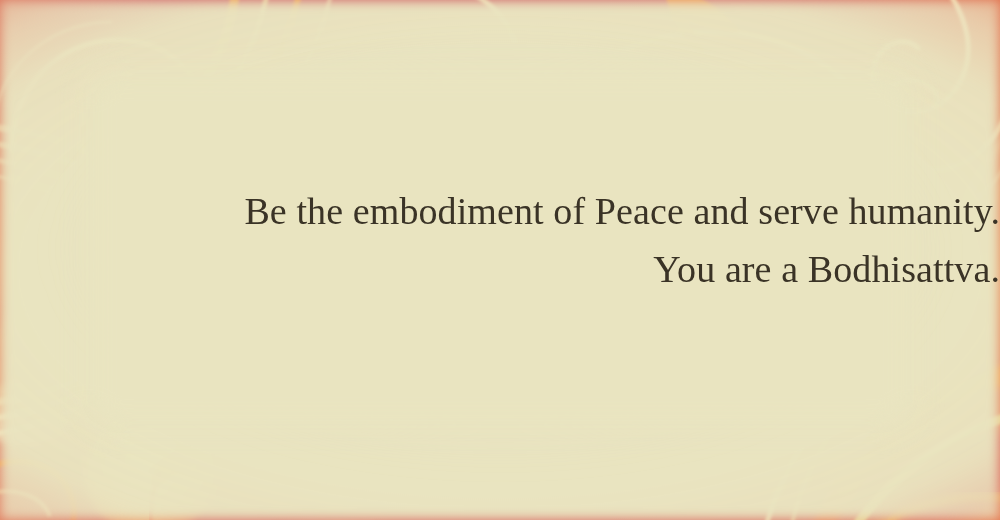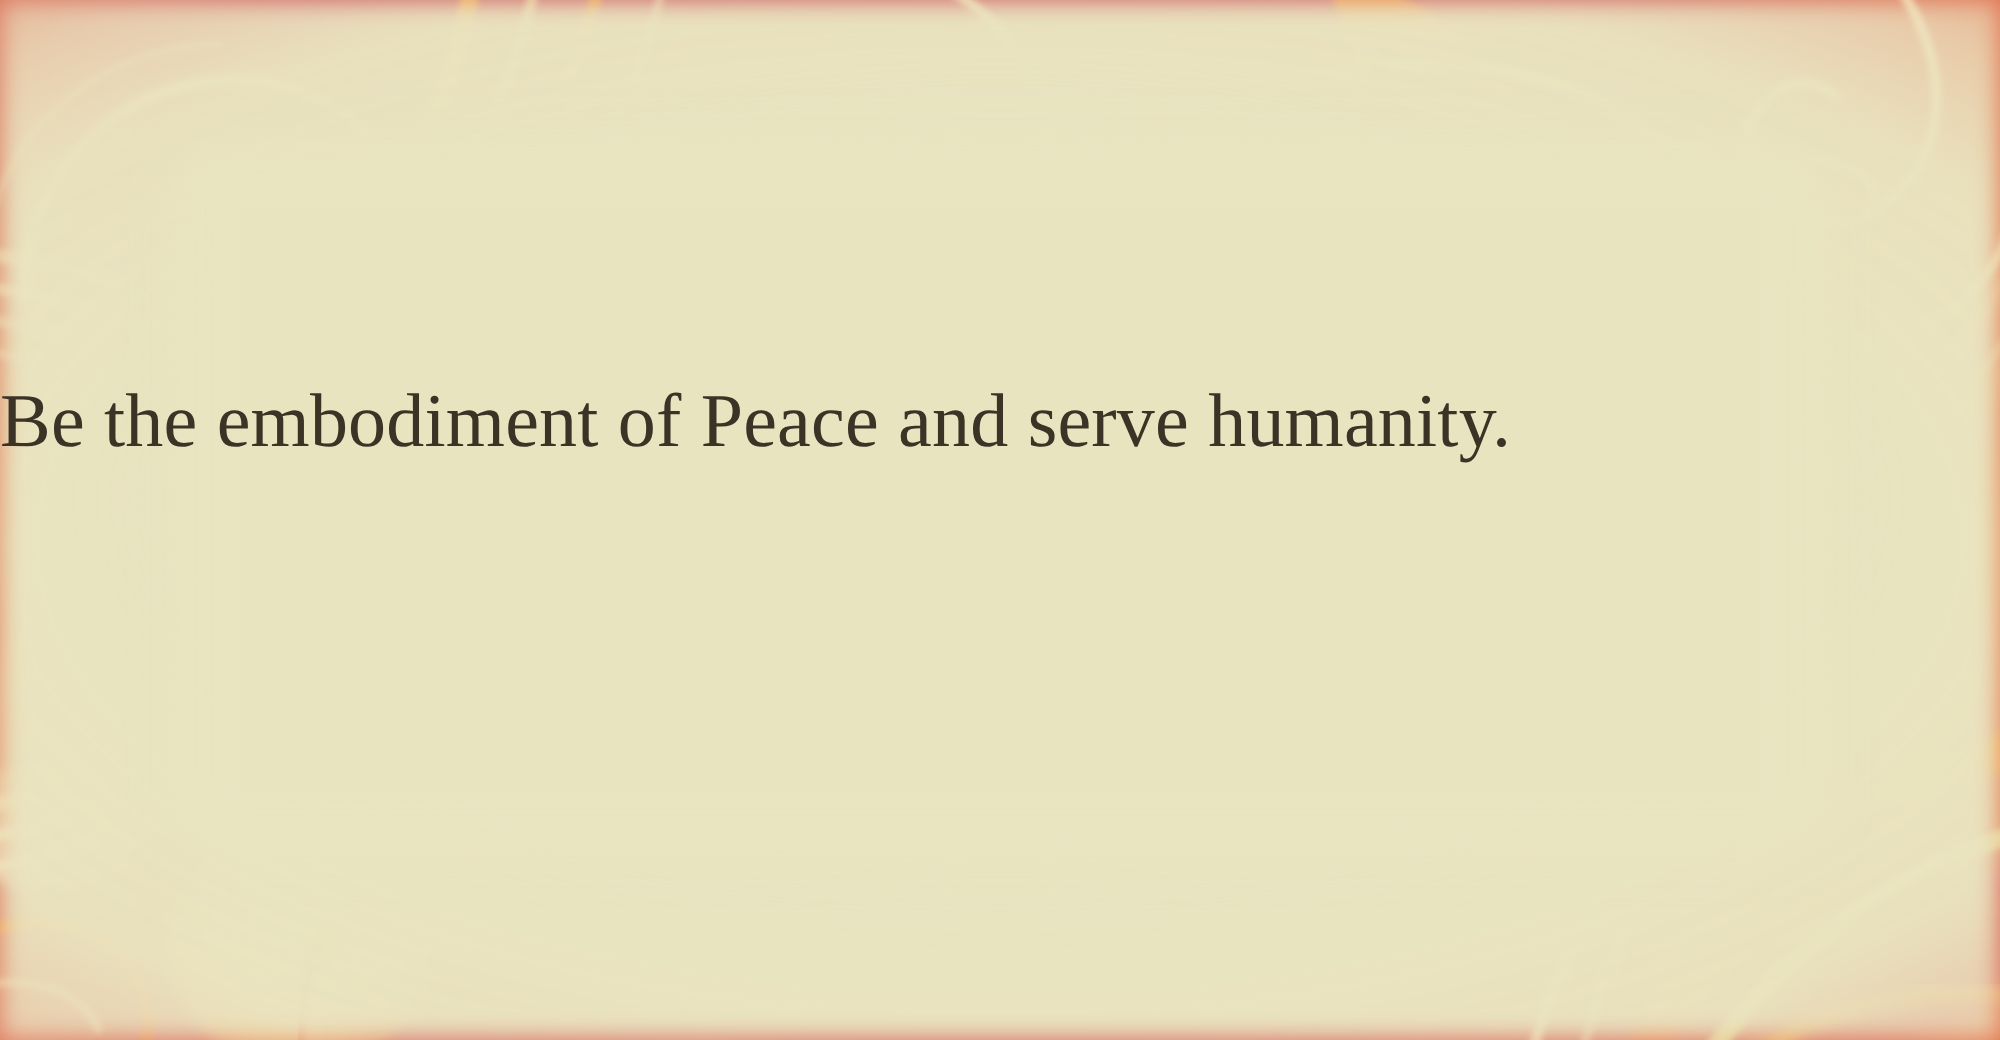--- a/index.html
+++ b/index.html
@@ -100,21 +100,21 @@
         rgba(150,50,45,0.10) 88%,
         rgba(150,45,40,0.16) 100%);
   }
 
   
   #quote-block {
     position: absolute;
     left: 0;
     right: 0;
     top: 186px;
-    text-align: left;
+    text-align: right;
     z-index: 20;
   }
   .quote-line {
     color: #3a3326;
     font-size: 38px;
     line-height: 50px;
     letter-spacing: 0.1px;
     white-space: nowrap;
     font-weight: 400;
     font-family: "Liberation Serif", "DejaVu Serif", serif;
@@ -251,15 +251,16 @@
     </g>
   </svg>
 
   <div class="layer" id="glow-inner"></div>
   <div id="panel-bloom"></div>
   <div id="panel"></div>
   <div class="layer" id="vignette"></div>
 
   <div id="quote-block">
     <div class="quote-line l1">Be the embodiment of Peace and serve humanity.</div>
+    <div class="quote-line l2">You are a Bodhisattva.</div>
   </div>
 
 </div>
 
 </body></html>

